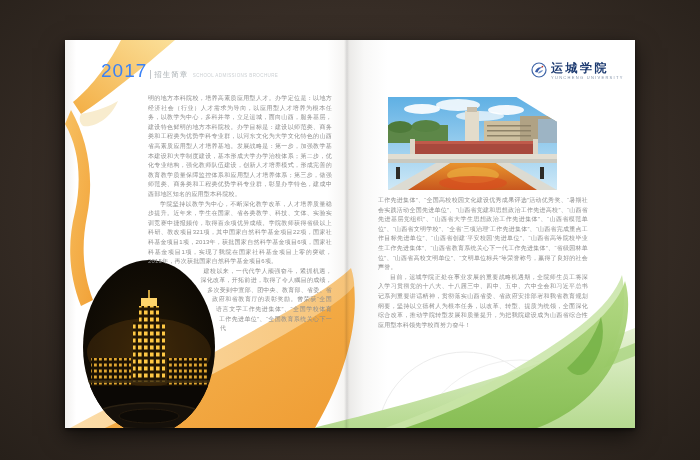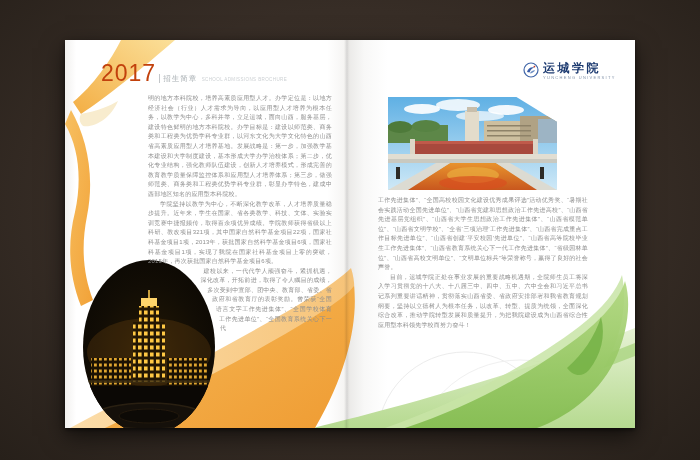--- a/index.html
+++ b/index.html
@@ -16,35 +16,35 @@
   .spine{position:absolute;left:279px;top:0;width:6px;height:388px;
     background:linear-gradient(to right, rgba(0,0,0,0) 0%, rgba(0,0,0,.12) 50%, rgba(0,0,0,.05) 60%, rgba(0,0,0,0) 100%);z-index:5;}
   .ribbons{position:absolute;left:0;top:0;z-index:1;}
 
   
   .circle-photo{position:absolute;left:18px;top:220px;width:132px;height:174px;
     border-radius:50%;overflow:hidden;z-index:2;}
 
   
   .lp-title{position:absolute;left:36px;top:20px;z-index:3;white-space:nowrap;}
-  .lp-year{font-size:23px;color:#c2410c;letter-spacing:1px;font-weight:400;}
+  .lp-year{font-size:19px;color:#3b82f6;letter-spacing:1px;font-weight:400;}
   .lp-tcn{font-size:7.5px;color:#aab0b4;border-left:1px solid #c3c6c9;
     padding-left:3px;margin-left:3px;letter-spacing:1px;text-align:center;}
   .lp-ten{font-size:4.5px;color:#ccd0d3;letter-spacing:.4px;}
   .body-col{position:absolute;z-index:3;font-size:6px;line-height:9.6px;
     color:#8e8e8e;text-align:justify;letter-spacing:.2px;}
   .body-col p{margin:0 0 0 0;}
   .body-col p.ind{text-indent:12px;}
   .lp-col{left:83px;top:54px;width:184px;}
   .rp-col{left:31px;top:156px;width:210px;}
   .circle-spacer{float:left;width:72px;height:180px;
     shape-outside:ellipse(74px 92px at 0px 84px);}
 
   
-  .logo{position:absolute;left:176px;top:22px;z-index:3;display:flex;align-items:flex-start;}
+  .logo{position:absolute;left:184px;top:22px;z-index:3;display:flex;align-items:flex-start;}
   .logo-txt{margin-left:4px;}
   .logo-cn{font-family:"Liberation Serif",serif;font-weight:bold;font-size:12px;
     color:#1c3a70;letter-spacing:2.5px;line-height:12px;}
   .logo-en{font-size:4px;color:#8494aa;letter-spacing:1.3px;margin-top:1px;}
   .rp-photo{position:absolute;left:41px;top:57px;width:169px;height:93px;z-index:3;
     clip-path:polygon(0 0, 76% 0, 100% 27%, 100% 100%, 0 100%);}
 </style>
 </head>
 <body>
 

